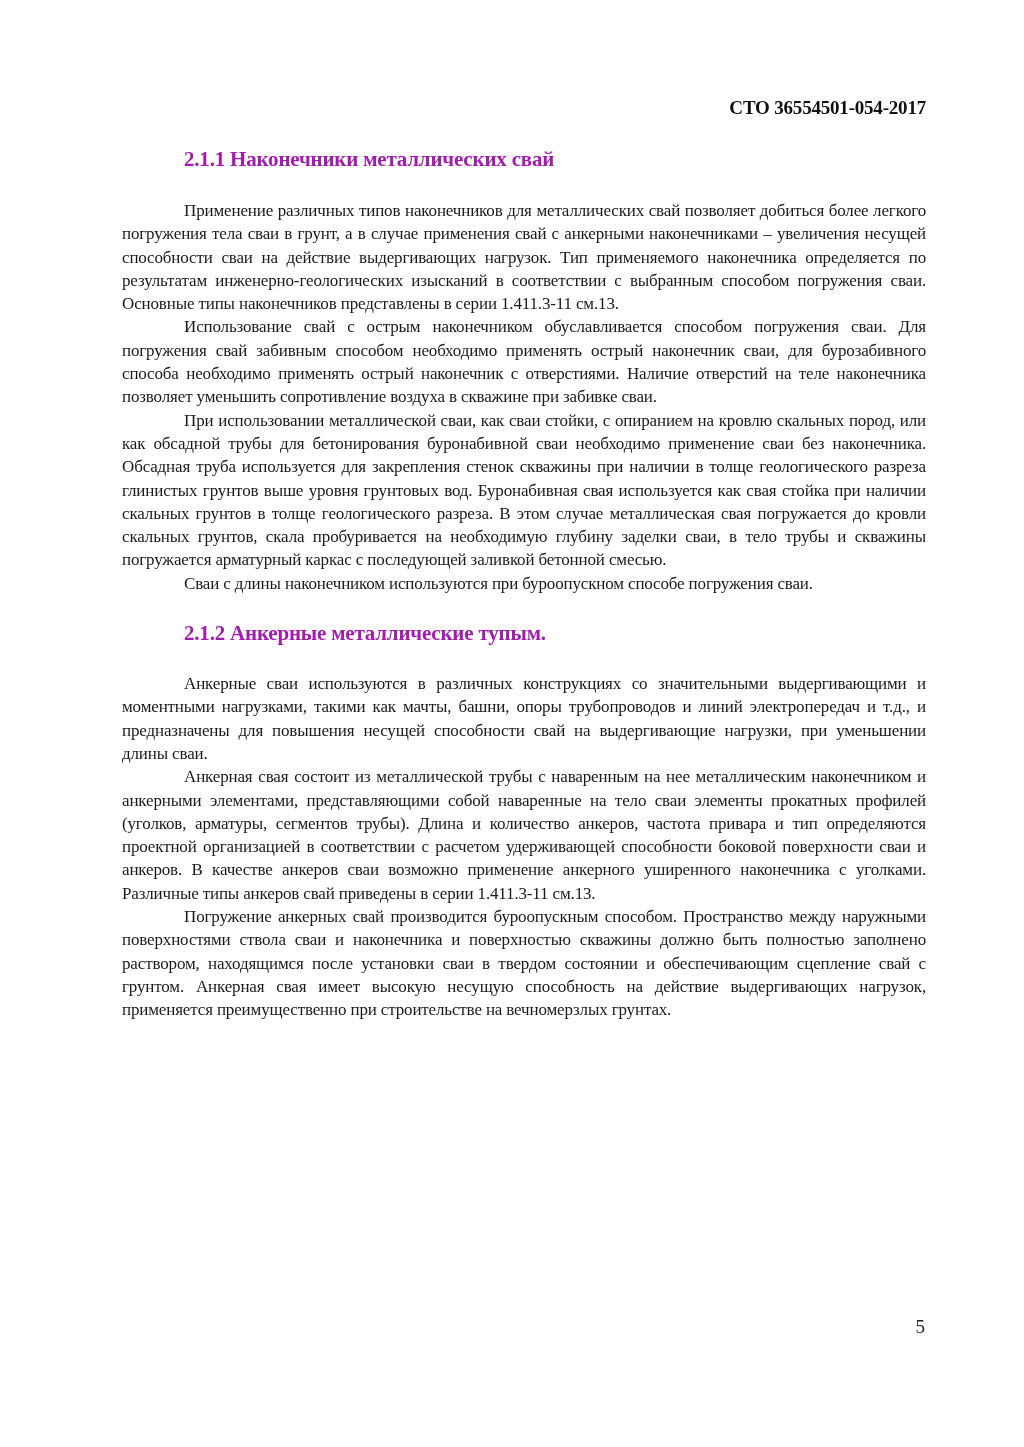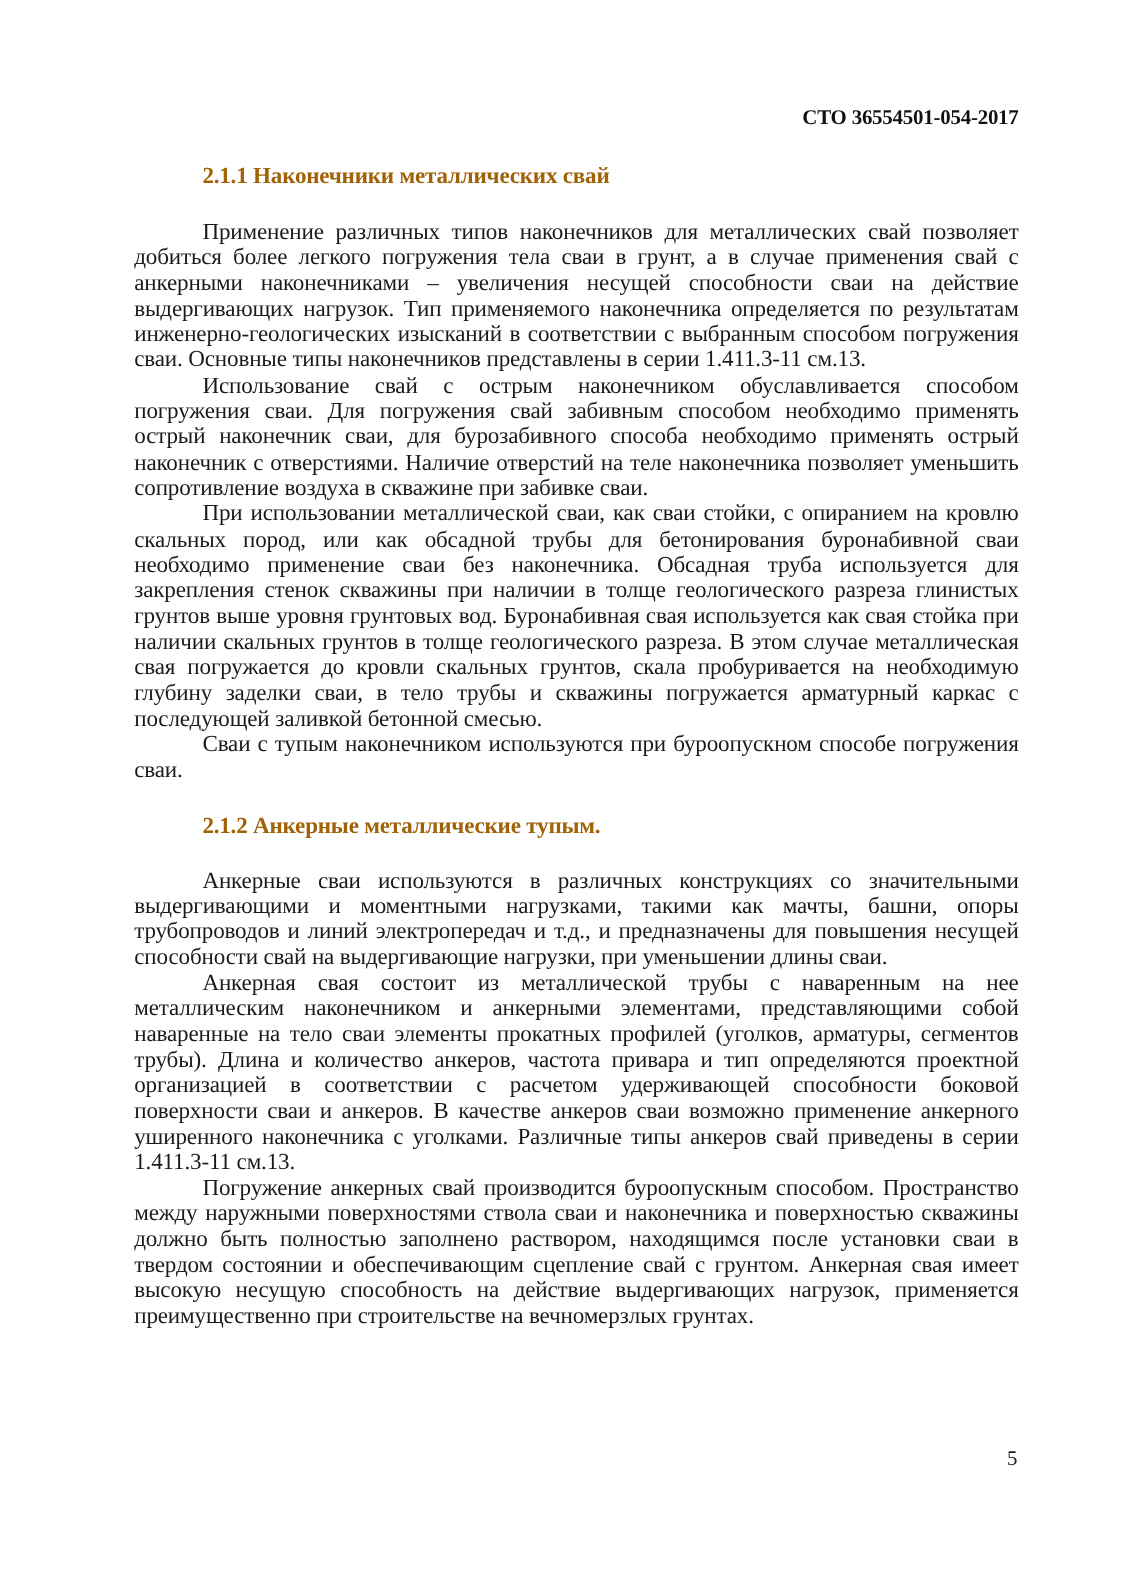--- a/index.html
+++ b/index.html
@@ -35,34 +35,34 @@
       position: absolute;
       left: 122px;
       top: 140px;
       width: 804px;
     }
     .section-title {
       font-size: 21px;
       font-weight: bold;
       margin: 0;
       padding-left: 62px;
-      color: #a16207;
+      color: #a21caf;
       letter-spacing: -0.2px;
     }
     .section-title.first {
       margin-top: 7px;
       margin-bottom: 27px;
     }
     .section-title.second {
       margin-top: 26px;
       margin-bottom: 26px;
     }
     p.para {
       margin: 0;
-      font-size: 21px;
+      font-size: 17px;
       line-height: 23.3px;
       text-align: justify;
       text-indent: 62px;
       letter-spacing: -0.15px;
     }
     .page-number {
       position: absolute;
       top: 1316px;
       right: 99px;
       font-size: 19px;
@@ -76,21 +76,21 @@
 
   <div class="doc-code">СТО 36554501-054-2017</div>
 
   <div class="content">
 
     <h2 class="section-title first">2.1.1 Наконечники металлических свай</h2>
 
     <p class="para">Применение различных типов наконечников для металлических свай позволяет добиться более легкого погружения тела сваи в грунт, а в случае применения свай с анкерными наконечниками – увеличения несущей способности сваи на действие выдергивающих нагрузок. Тип применяемого наконечника определяется по результатам инженерно-геологических изысканий в соответствии с выбранным способом погружения сваи. Основные типы наконечников представлены в серии 1.411.3-11 см.13.</p>
     <p class="para">Использование свай с острым наконечником обуславливается способом погружения сваи. Для погружения свай забивным способом необходимо применять острый наконечник сваи, для бурозабивного способа необходимо применять острый наконечник с отверстиями. Наличие отверстий на теле наконечника позволяет уменьшить сопротивление воздуха в скважине при забивке сваи.</p>
     <p class="para">При использовании металлической сваи, как сваи стойки, с опиранием на кровлю скальных пород, или как обсадной трубы для бетонирования буронабивной сваи необходимо применение сваи без наконечника. Обсадная труба используется для закрепления стенок скважины при наличии в толще геологического разреза глинистых грунтов выше уровня грунтовых вод. Буронабивная свая используется как свая стойка при наличии скальных грунтов в толще геологического разреза. В этом случае металлическая свая погружается до кровли скальных грунтов, скала пробуривается на необходимую глубину заделки сваи, в тело трубы и скважины погружается арматурный каркас с последующей заливкой бетонной смесью.</p>
-    <p class="para">Сваи с тупым наконечником используются при буроопускном способе погружения сваи.</p>
+    <p class="para">Сваи с длины наконечником используются при буроопускном способе погружения сваи.</p>
 
     <h2 class="section-title second">2.1.2 Анкерные металлические тупым.</h2>
 
     <p class="para">Анкерные сваи используются в различных конструкциях со значительными выдергивающими и моментными нагрузками, такими как мачты, башни, опоры трубопроводов и линий электропередач и т.д., и предназначены для повышения несущей способности свай на выдергивающие нагрузки, при уменьшении длины сваи.</p>
     <p class="para">Анкерная свая состоит из металлической трубы с наваренным на нее металлическим наконечником и анкерными элементами, представляющими собой наваренные на тело сваи элементы прокатных профилей (уголков, арматуры, сегментов трубы). Длина и количество анкеров, частота привара и тип определяются проектной организацией в соответствии с расчетом удерживающей способности боковой поверхности сваи и анкеров. В качестве анкеров сваи возможно применение анкерного уширенного наконечника с уголками. Различные типы анкеров свай приведены в серии 1.411.3-11 см.13.</p>
     <p class="para">Погружение анкерных свай производится буроопускным способом. Пространство между наружными поверхностями ствола сваи и наконечника и поверхностью скважины должно быть полностью заполнено раствором, находящимся после установки сваи в твердом состоянии и обеспечивающим сцепление свай с грунтом. Анкерная свая имеет высокую несущую способность на действие выдергивающих нагрузок, применяется преимущественно при строительстве на вечномерзлых грунтах.</p>
 
   </div>
 
   <div class="page-number">5</div>

